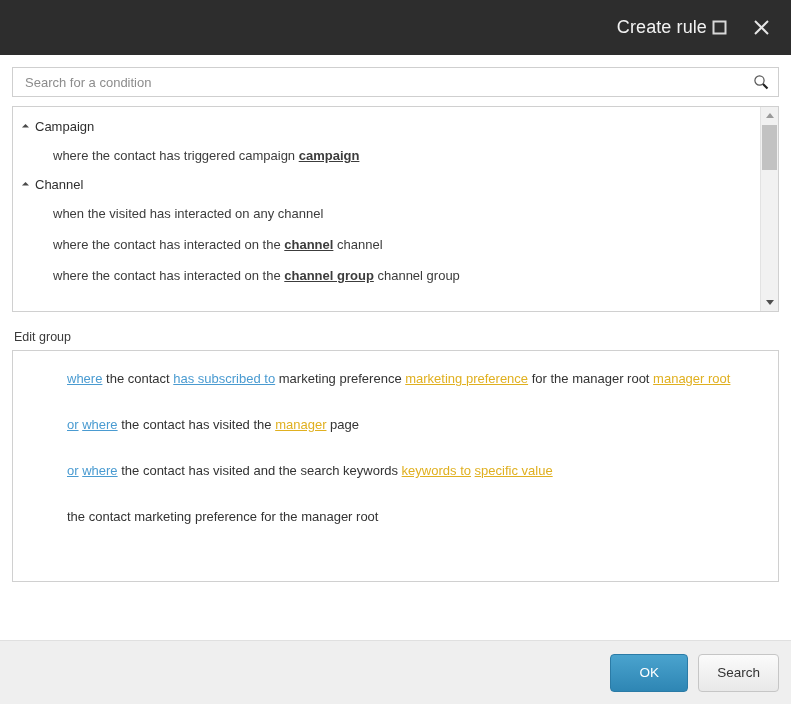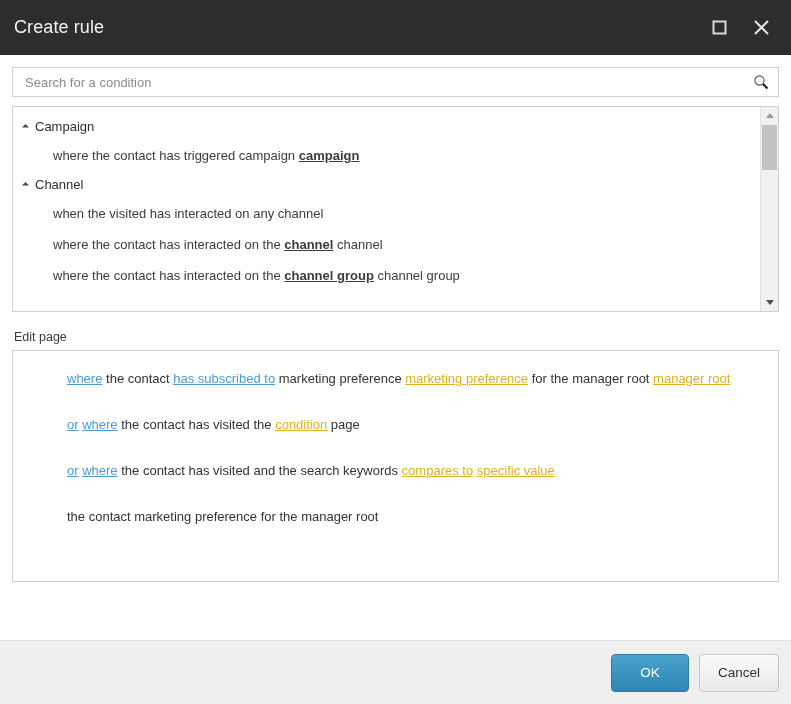--- a/index.html
+++ b/index.html
@@ -16,21 +16,21 @@
     overflow: hidden;
     position: relative;
   }
 
   
   .titlebar {
     height: 55px;
     background: #2d2d2d;
     display: flex;
     align-items: center;
-    justify-content: space-between;
+    justify-content: flex-end;
     padding: 0 18px 0 14px;
     box-sizing: border-box;
   }
   .titlebar-title {
     color: #f2f2f2;
     font-size: 18px;
     letter-spacing: 0.1px;
   }
   .titlebar-controls {
     display: flex;
@@ -313,31 +313,31 @@
       <div class="sb-arrow up">
           <i></i>
         </div>
       <div class="sb-thumb"></div>
       <div class="sb-arrow down">
           <i></i>
         </div>
     </div>
   </div>
 
-  <div class="field-label editrule-label">Edit page</div>
+  <div class="field-label editrule-label">Edit group</div>
 
   <div class="editrule-box">
     <div class="editrule-header"></div>
     <div class="editrule-content" id="rule-area">
         <div class="rule-line"><span class="lnk-op">where</span> the contact <span class="lnk-op">has subscribed to</span> marketing preference <span class="lnk-val">marketing preference</span> for the manager root <span class="lnk-val">manager root</span></div>
-        <div class="rule-line"><span class="lnk-op">or</span> <span class="lnk-op">where</span> the contact has visited the <span class="lnk-val">condition</span> page</div>
-        <div class="rule-line"><span class="lnk-op">or</span> <span class="lnk-op">where</span> the contact has visited and the search keywords <span class="lnk-val">compares to</span> <span class="lnk-val">specific value</span></div>
+        <div class="rule-line"><span class="lnk-op">or</span> <span class="lnk-op">where</span> the contact has visited the <span class="lnk-val">manager</span> page</div>
+        <div class="rule-line"><span class="lnk-op">or</span> <span class="lnk-op">where</span> the contact has visited and the search keywords <span class="lnk-val">keywords to</span> <span class="lnk-val">specific value</span></div>
         <div class="rule-line indented">  the contact  marketing preference  for the manager root </div>
       </div>
     <div class="editrule-footer"></div>
   </div>
 
 </div>
 
 <div class="dialog-footer">
   <button class="btn btn-primary">OK</button>
-  <button class="btn btn-secondary">Cancel</button>
+  <button class="btn btn-secondary">Search</button>
 </div>
 
 </body></html>

